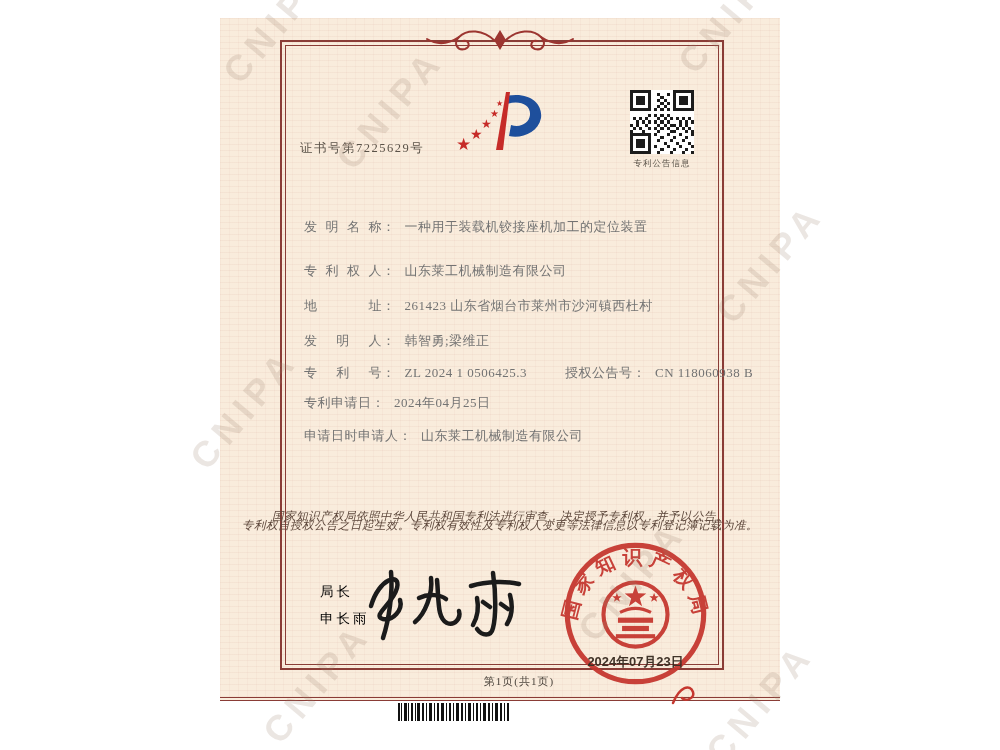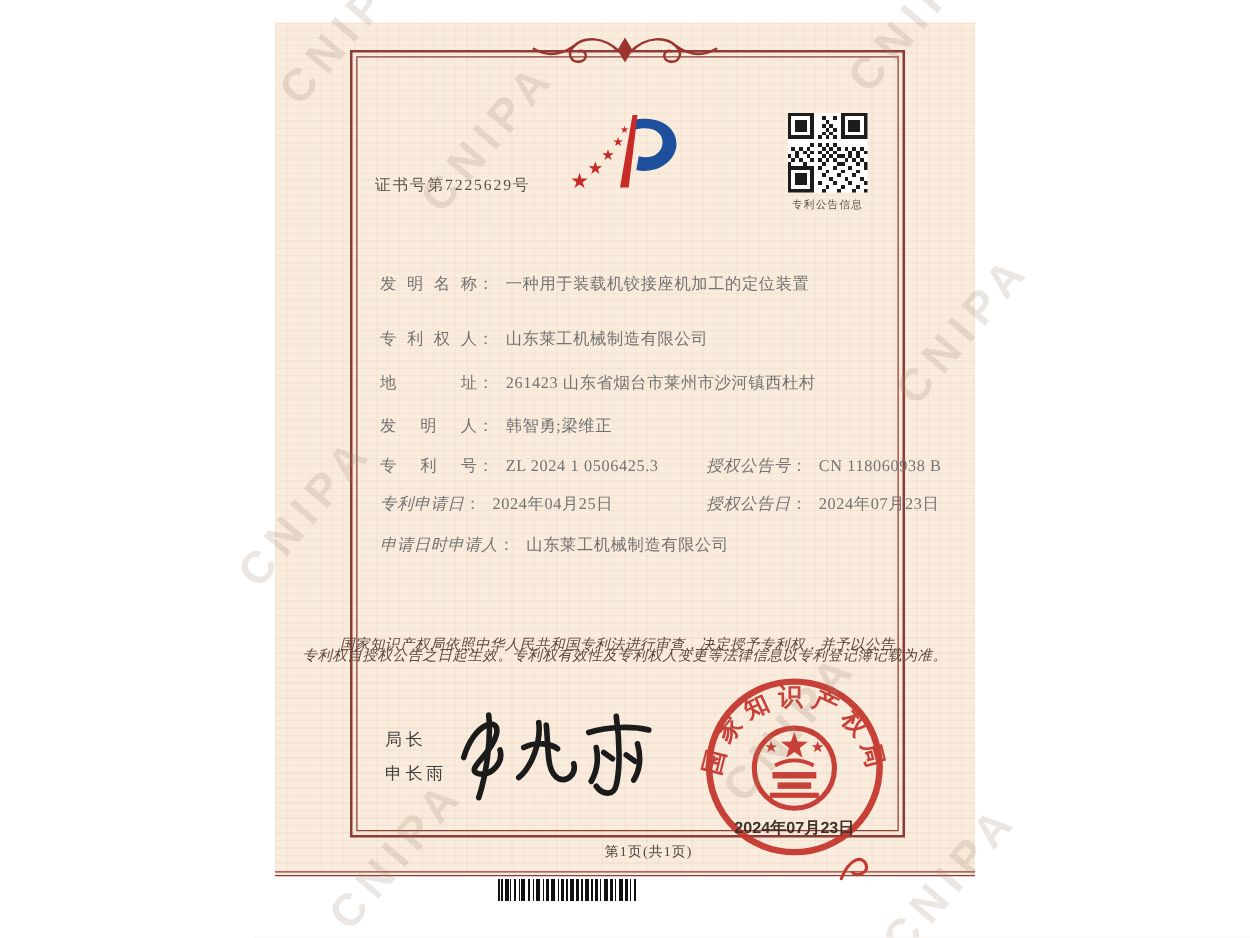--- a/index.html
+++ b/index.html
@@ -28,28 +28,28 @@
   .logo{position:absolute;left:228px;top:70px;}
   .qr{position:absolute;left:410px;top:72px;}
   .qr-label{position:absolute;left:402px;top:140px;width:80px;text-align:center;
             font-size:8.5px;color:#5a5248;letter-spacing:1px;}
 
   .title{position:absolute;left:0;top:142px;width:100%;text-align:center;
          font-size:27px;font-weight:bold;color:#141414;letter-spacing:14px;text-indent:14px;}
 
   .row{position:absolute;left:84px;font-size:13px;color:#737373;white-space:nowrap;letter-spacing:0.5px;}
   .lbl{display:inline-block;width:78px;text-align:justify;text-align-last:justify;}
-  .lbl-wide{display:inline-block;width:auto;text-align:right;text-align-last:auto;font-style:italic;}
+  .lbl-wide{display:inline-block;width:auto;text-align:right;text-align-last:auto;}
   .val{margin-left:9px;}
   .col2{position:absolute;left:261px;top:0;}
 
   .para{position:absolute;left:20px;width:520px;text-align:center;font-size:11.5px;
         line-height:22px;color:#5c463a;font-style:italic;letter-spacing:0.5px;}
 
-  .signer{position:absolute;left:88px;font-size:13.5px;color:#404040;letter-spacing:3px;}
+  .signer{position:absolute;left:100px;font-size:13.5px;color:#000000;letter-spacing:3px;}
   .signature{position:absolute;left:125px;top:540px;}
 
   .seal{position:absolute;left:338px;top:518px;opacity:0.94;}
   .red-mark{position:absolute;left:448px;top:660px;}
 
   .footer{position:absolute;left:0;top:656px;width:100%;text-align:center;
           font-size:11px;color:#4d463e;letter-spacing:1px;margin-left:19px;}
 
   .barcode{position:absolute;left:398px;top:703px;z-index:2;}
 </style>
@@ -128,21 +128,20 @@
     <div class="row" style="top:314px">
       <span class="lbl">发明人</span><span>：</span><span class="val">韩智勇;梁维正</span>
     </div>
 
     <div class="row" style="top:346px;width:440px">
       <span class="lbl">专利号</span><span>：</span><span class="val">ZL 2024 1 0506425.3</span>
       <span class="col2"><span class="lbl-wide">授权公告号</span><span>：</span><span class="val">CN 118060938 B</span></span>
     </div>
     <div class="row" style="top:376px;width:440px">
       <span class="lbl-wide">专利申请日</span><span>：</span><span class="val">2024年04月25日</span>
-      <span class="col2"><span class="lbl-wide">授权公告日</span><span>：</span><span class="val">2024年07月23日</span></span>
     </div>
     <div class="row" style="top:409px">
       <span class="lbl-wide">申请日时申请人</span><span>：</span><span class="val">山东莱工机械制造有限公司</span>
     </div>
 
     <div class="para" style="top:487px">国家知识产权局依照中华人民共和国专利法进行审查，决定授予专利权，并予以公告。</div>
     <div class="para" style="top:496px">专利权自授权公告之日起生效。专利权有效性及专利权人变更等法律信息以专利登记簿记载为准。</div>
 
     <div class="signer" style="top:565px">局长</div>
     <div class="signer" style="top:592px">申长雨</div>

